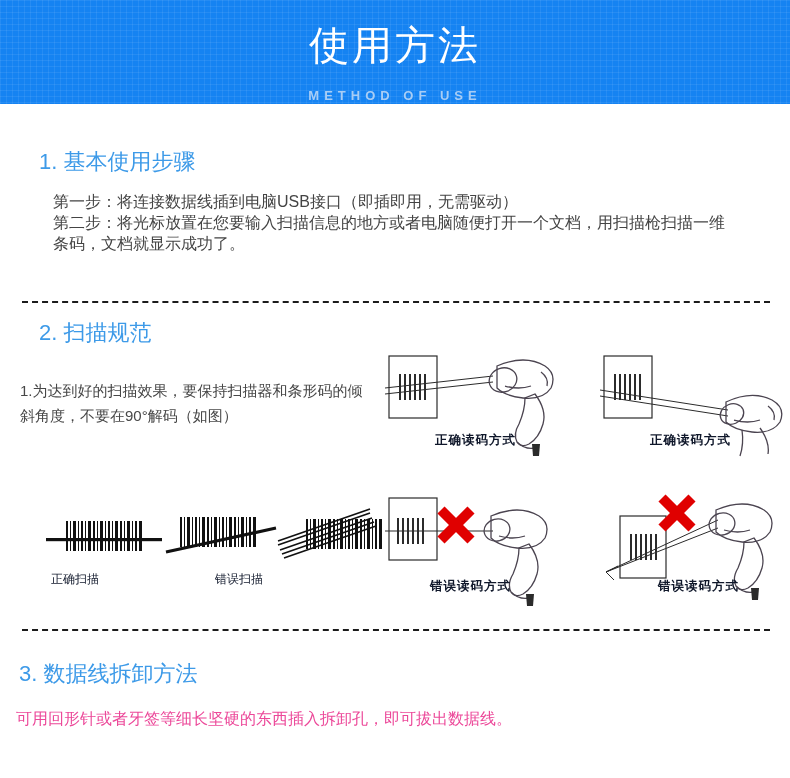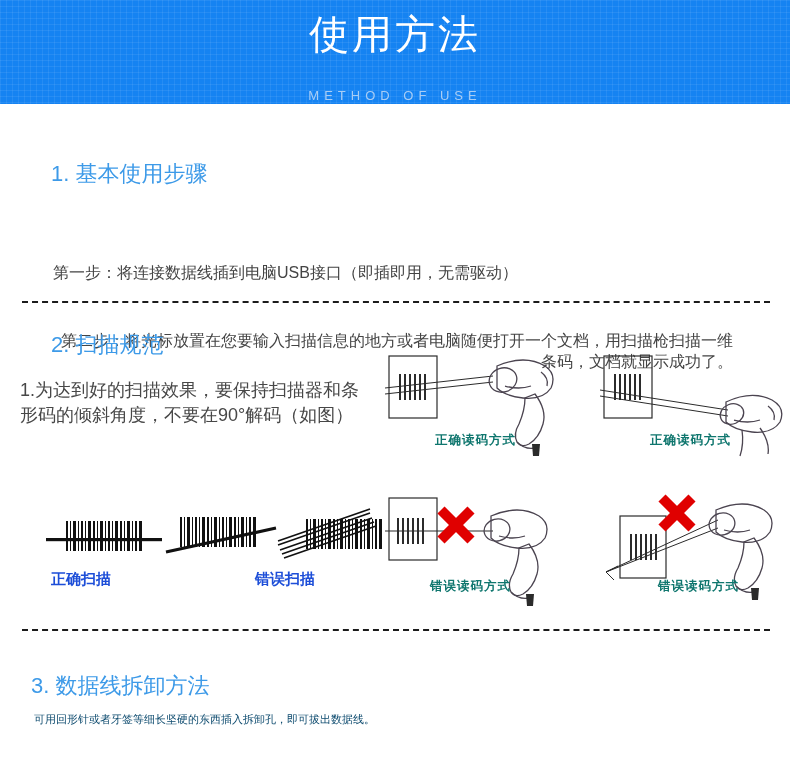--- a/index.html
+++ b/index.html
@@ -23,118 +23,118 @@
     height: 104px;
     background-color: #1583f2;
     background-image:
       linear-gradient(rgba(255,255,255,.07) 1px, transparent 1px),
       linear-gradient(90deg, rgba(255,255,255,.07) 1px, transparent 1px);
     background-size: 6px 6px, 6px 6px;
     overflow: hidden;
     display: flex;
     flex-direction: column;
     align-items: center;
-    justify-content: space-between;
+    justify-content: flex-end;
   }
   .banner-title {
     margin-top: 11px;
     font-size: 40px;
     line-height: 46px;
     color: #ffffff;
     letter-spacing: 3px;
     font-weight: 400;
   }
   .banner-sub {
-    margin-top: 6px;
+    margin-top: 20px;
     font-size: 13px;
     line-height: 16px;
     color: #a8cdf5;
     letter-spacing: 5px;
-    font-weight: 400;
+    font-weight: 700;
   }
 
   
   .content {
     padding: 0 20px;
     box-sizing: border-box;
     width: 790px;
   }
   .section-title {
     color: #3d9ae8;
     font-size: 22px;
     line-height: 28px;
     font-weight: 400;
-    margin: 12px;
+    margin: 0;
     padding: 0;
   }
   .sec1 { padding-top: 44px; padding-left: 19px; }
   .sec1-body { padding-left: 33px; padding-top: 16px; }
-  .sec1-body div { white-space: pre; margin-top: 47px; }
-  .sec1-body .wrap { white-space: normal; width: 680px; text-align: right; }
+  .sec1-body div { white-space: pre; }
+  .sec1-body .wrap { white-space: normal; width: 680px; }
 
   .divider {
     position: absolute;
     left: 22px;
     width: 748px;
     height: 0;
     border-top: 2px dashed #1b1b1b;
   }
   #div1 { top: 301px; }
   #div2 { top: 629px; }
 
   
   .sec2 { position: absolute; top: 319px; left: 39px; }
   .sec2-body {
     position: absolute;
     top: 378px;
     left: 20px;
     width: 345px;
-    font-size: 18px;
+    font-size: 15px;
     line-height: 25px;
     color: #474747;
   }
 
   
   .barcode-row {
     position: absolute;
     top: 505px;
     left: 22px;
     width: 350px;
     height: 100px;
   }
   .bc { position: absolute; }
   .bc-label {
     position: absolute;
-    color: #1d4ed8;
-    font-size: 15px;
+    color: #0f172a;
+    font-size: 12px;
     line-height: 24px;
-    font-weight: 700;
+    font-weight: 400;
     white-space: nowrap;
   }
 
   
   .scan-panel { position: absolute; }
   .scan-caption {
     position: absolute;
     font-size: 12.5px;
     font-weight: bold;
-    color: #0f766e;
+    color: #0f172a;
     white-space: nowrap;
     letter-spacing: 1px;
   }
 
   
   .sec3 { position: absolute; top: 660px; left: 19px; }
   .sec3-body {
     position: absolute;
     top: 706px;
-    left: 34px;
-    font-size: 11px;
+    left: 16px;
+    font-size: 16px;
     line-height: 26px;
-    color: #0c4a6e;
+    color: #ec4899;
     white-space: nowrap;
   }
 </style>
 </head>
 <body>
 
 <div class="banner">
   <div class="banner-title">使用方法</div>
   <div class="banner-sub">METHOD OF USE</div>
 </div>
@@ -234,21 +234,21 @@
     <g stroke="#111" stroke-width="1.7">
       <line x1="4" y1="36" x2="96" y2="4"></line>
       <line x1="4" y1="40" x2="96" y2="8"></line>
       <line x1="6" y1="45" x2="98" y2="13"></line>
       <line x1="8" y1="49" x2="100" y2="17"></line>
       <line x1="10" y1="53" x2="102" y2="21"></line>
     </g>
   </svg>
 
   <div class="bc-label" style="left:29px; top:62px;">正确扫描</div>
-  <div class="bc-label" style="left:193px; top:62px;margin-left:40px;">错误扫描</div>
+  <div class="bc-label" style="left:193px; top:62px;">错误扫描</div>
 </div>
 
 <div class="scan-panel" style="left:385px; top:352px; width:190px; height:105px;">
   <svg width="190" height="105" viewBox="0 0 190 105">
     <rect x="4" y="4" width="48" height="62" fill="none" stroke="#2b2b2b" stroke-width="1.2"></rect>
     <g fill="#2b2b2b">
       <rect x="14" y="22" width="2" height="26"></rect>
         <rect x="19" y="22" width="2" height="26"></rect>
       <rect x="24" y="22" width="2" height="26"></rect>
         <rect x="29" y="22" width="2" height="26"></rect>

